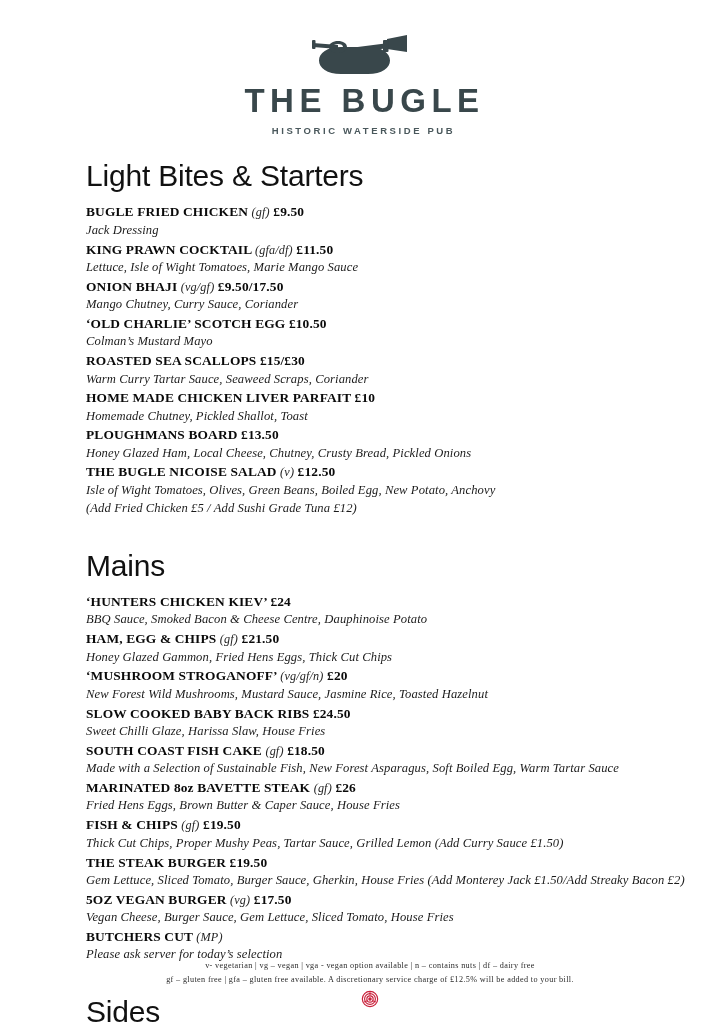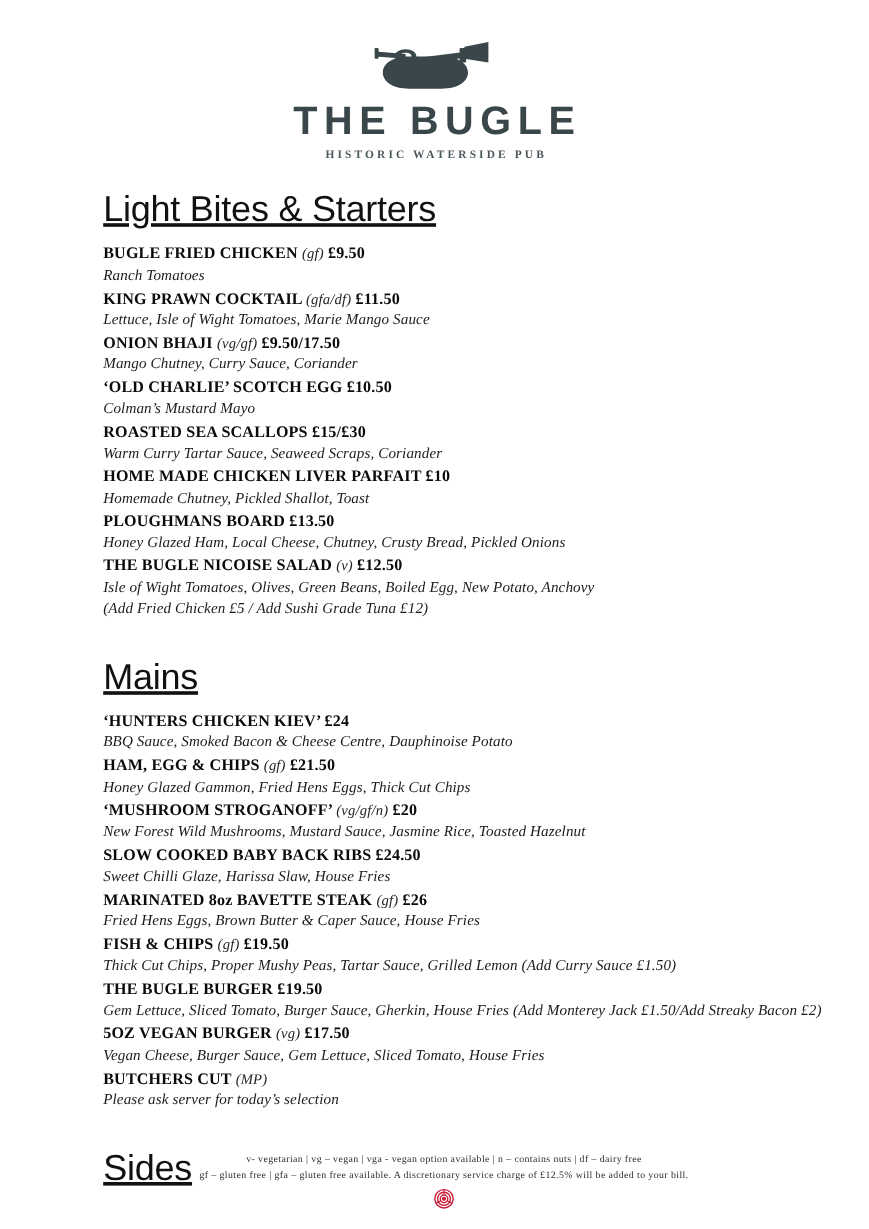--- a/index.html
+++ b/index.html
@@ -30,21 +30,21 @@
   .brand-name {
     font-family: "Liberation Sans", "DejaVu Sans", sans-serif;
     font-size: 33px;
     font-weight: 700;
     letter-spacing: 5.5px;
     color: #39474b;
     line-height: 1;
     margin-left: 5px;
   }
   .brand-tagline {
-    font-family: Liberation Serif, serif;
+    font-family: Liberation Sans, sans-serif;
     font-size: 9.5px;
     font-weight: 700;
     letter-spacing: 2.6px;
     color: #4a585c;
     margin-top: 8px;
     margin-left: 3px;
   }
 
   
   .menu {
@@ -55,21 +55,20 @@
   .section + .section { margin-top: 30px; }
 
   .section-title {
     font-family: "Liberation Sans", "DejaVu Sans", sans-serif;
     font-size: 30px;
     font-weight: 400;
     letter-spacing: -0.2px;
     color: #111111;
     margin: 0 0 9px 0;
     line-height: 1.18;
-    text-decoration: underline;
   }
 
   .item { margin: 0; }
 
   .item-line {
     font-size: 13.4px;
     font-weight: 700;
     letter-spacing: 0.15px;
     line-height: 1.43;
     color: #0a0a0a;
@@ -143,21 +142,21 @@
   </svg>
   <div class="brand-name">THE BUGLE</div>
   <div class="brand-tagline">HISTORIC WATERSIDE PUB</div>
 </div>
 
 <div class="menu" id="menu-root">
     <div class="section">
       <div class="section-title">Light Bites &amp; Starters</div>
       <div class="item">
         <div class="item-line"><span>BUGLE FRIED CHICKEN</span> <span class="tag">(gf)</span> <span class="price">£9.50</span></div>
-        <div class="item-desc">Ranch Tomatoes</div>
+        <div class="item-desc">Jack Dressing</div>
       </div>
       <div class="item">
         <div class="item-line"><span>KING PRAWN COCKTAIL</span> <span class="tag">(gfa/df)</span> <span class="price">£11.50</span></div>
         <div class="item-desc">Lettuce, Isle of Wight Tomatoes, Marie Mango Sauce</div>
       </div>
       <div class="item">
         <div class="item-line"><span>ONION BHAJI</span> <span class="tag">(vg/gf)</span> <span class="price">£9.50/17.50</span></div>
         <div class="item-desc">Mango Chutney, Curry Sauce, Coriander</div>
       </div>
       <div class="item">
@@ -194,29 +193,33 @@
       </div>
       <div class="item">
         <div class="item-line"><span>‘MUSHROOM STROGANOFF’</span> <span class="tag">(vg/gf/n)</span> <span class="price">£20</span></div>
         <div class="item-desc">New Forest Wild Mushrooms, Mustard Sauce, Jasmine Rice, Toasted Hazelnut</div>
       </div>
       <div class="item">
         <div class="item-line"><span>SLOW COOKED BABY BACK RIBS</span> <span class="price">£24.50</span></div>
         <div class="item-desc">Sweet Chilli Glaze, Harissa Slaw, House Fries</div>
       </div>
       <div class="item">
+        <div class="item-line"><span>SOUTH COAST FISH CAKE</span> <span class="tag">(gf)</span> <span class="price">£18.50</span></div>
+        <div class="item-desc">Made with a Selection of Sustainable Fish, New Forest Asparagus, Soft Boiled Egg, Warm Tartar Sauce</div>
+      </div>
+      <div class="item">
         <div class="item-line"><span>MARINATED 8oz BAVETTE STEAK</span> <span class="tag">(gf)</span> <span class="price">£26</span></div>
         <div class="item-desc">Fried Hens Eggs, Brown Butter &amp; Caper Sauce, House Fries</div>
       </div>
       <div class="item">
         <div class="item-line"><span>FISH &amp; CHIPS</span> <span class="tag">(gf)</span> <span class="price">£19.50</span></div>
         <div class="item-desc">Thick Cut Chips, Proper Mushy Peas, Tartar Sauce, Grilled Lemon (Add Curry Sauce £1.50)</div>
       </div>
       <div class="item">
-        <div class="item-line"><span>THE BUGLE BURGER</span> <span class="price">£19.50</span></div>
+        <div class="item-line"><span>THE STEAK BURGER</span> <span class="price">£19.50</span></div>
         <div class="item-desc">Gem Lettuce, Sliced Tomato, Burger Sauce, Gherkin, House Fries (Add Monterey Jack £1.50/Add Streaky Bacon £2)</div>
       </div>
       <div class="item">
         <div class="item-line"><span>5OZ VEGAN BURGER</span> <span class="tag">(vg)</span> <span class="price">£17.50</span></div>
         <div class="item-desc">Vegan Cheese, Burger Sauce, Gem Lettuce, Sliced Tomato, House Fries</div>
       </div>
       <div class="item">
         <div class="item-line"><span>BUTCHERS CUT</span> <span class="tag">(MP)</span></div>
         <div class="item-desc">Please ask server for today’s selection</div>
       </div>

